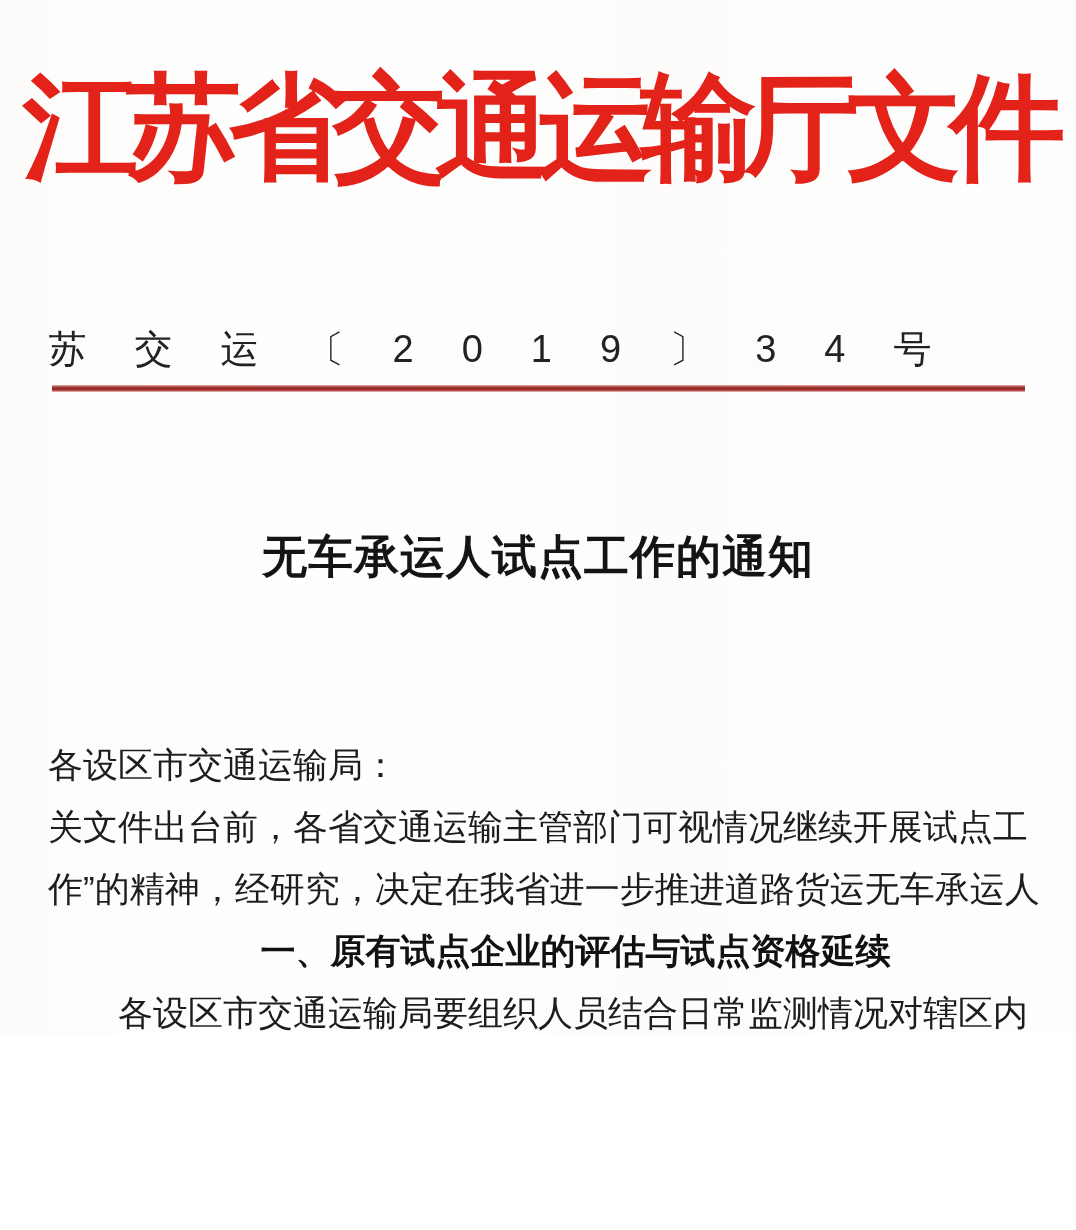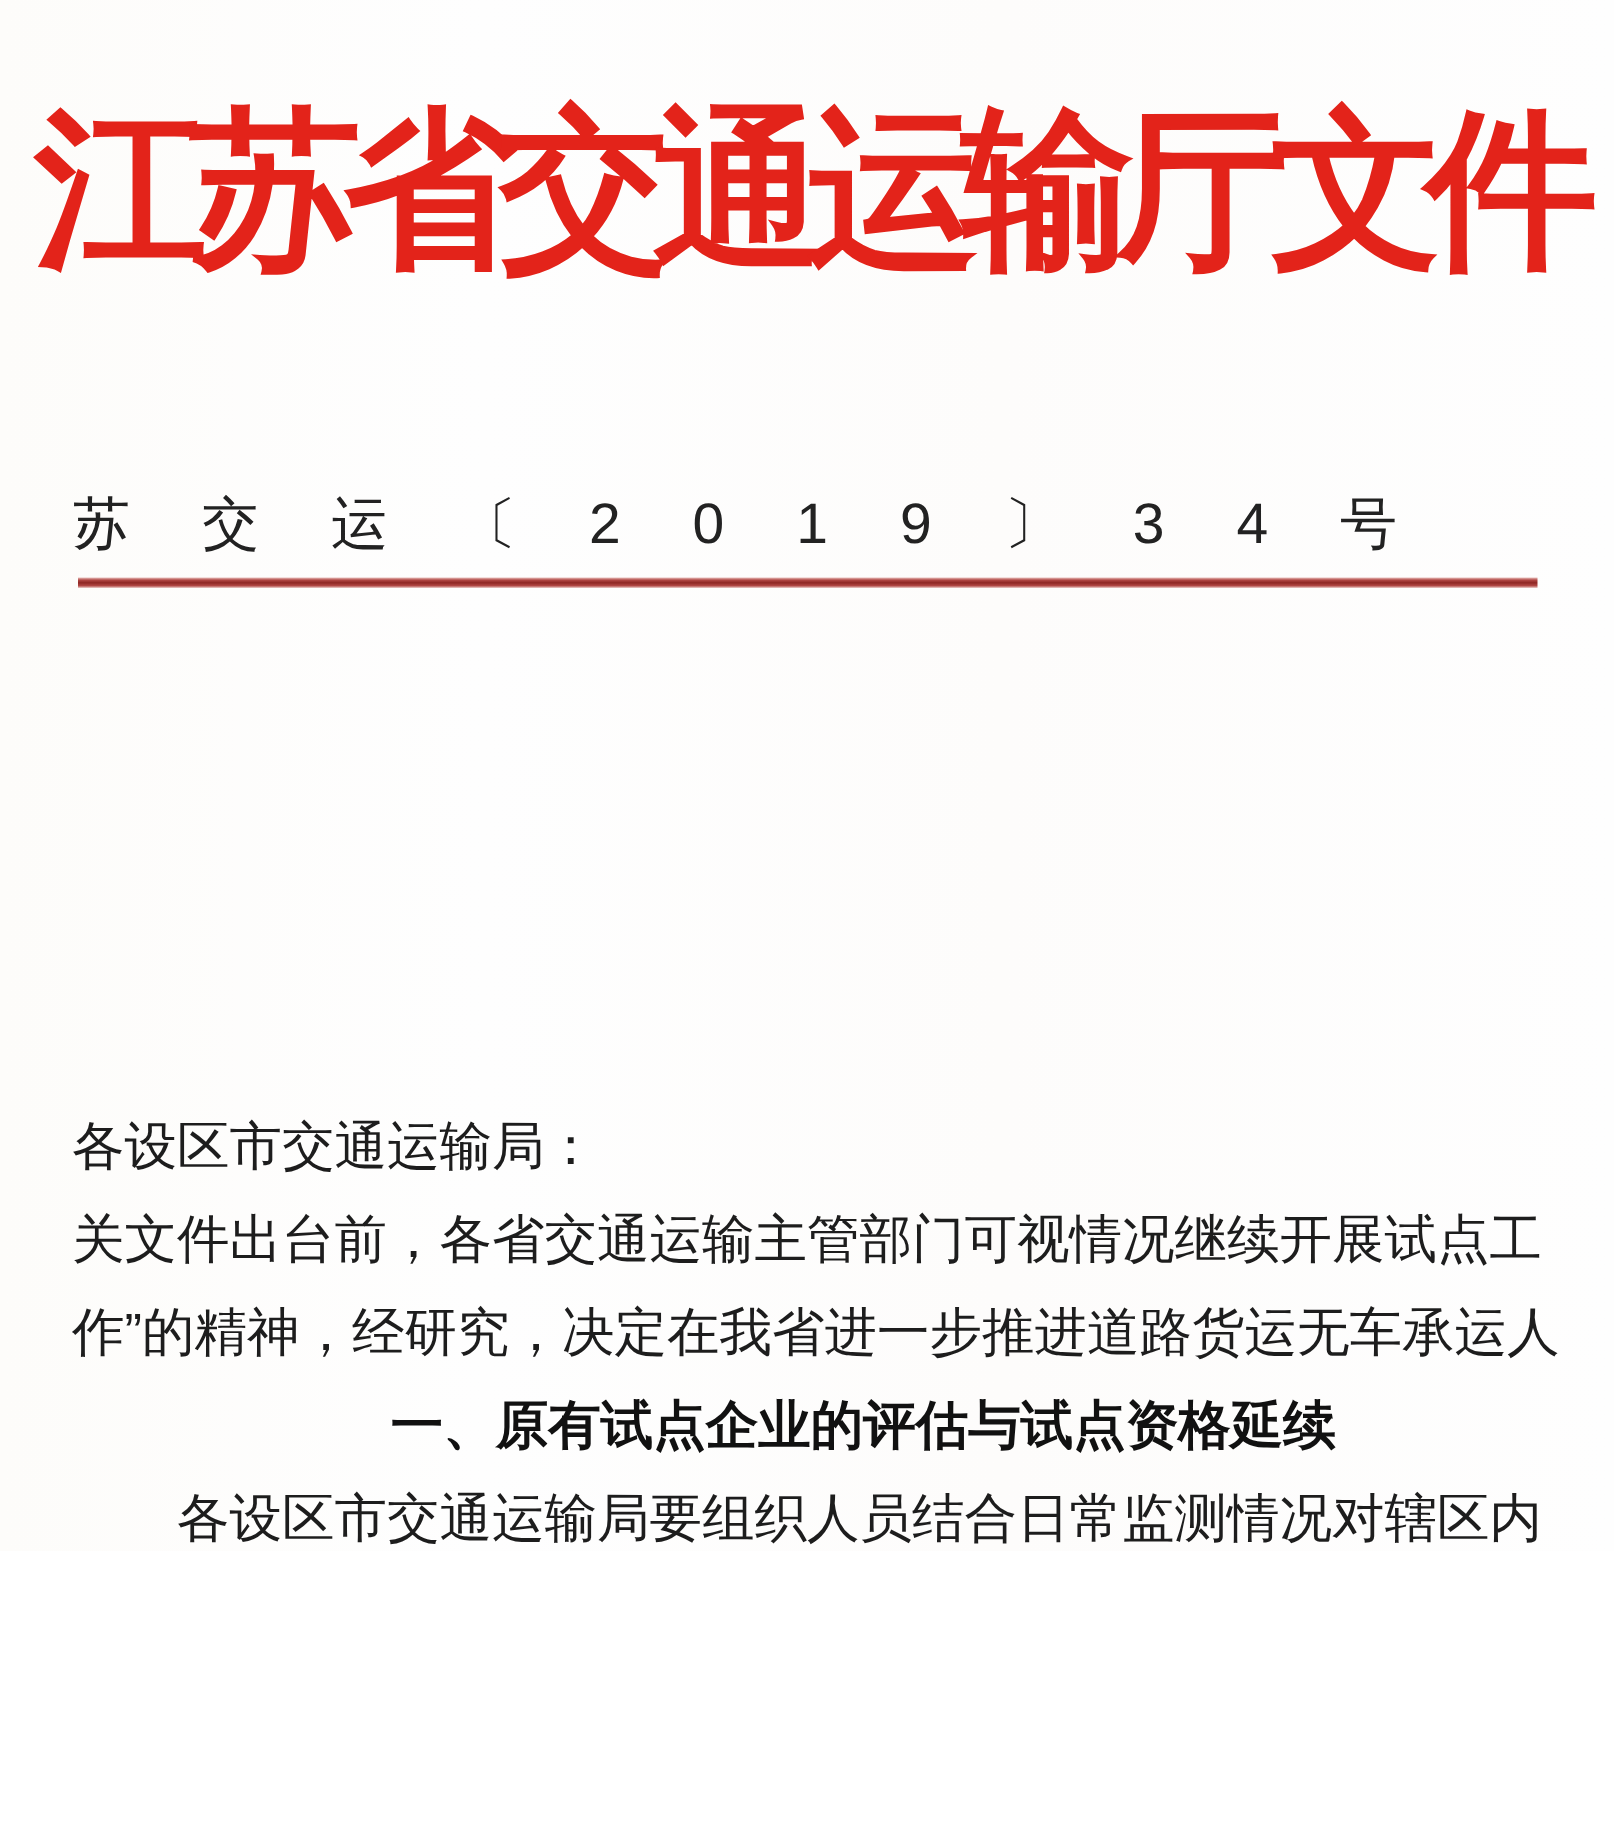--- a/index.html
+++ b/index.html
@@ -106,20 +106,21 @@
 
 <div class="page">
 
   <div class="org-header">江苏省交通运输厅文件</div>
 
   <div class="doc-number">苏交运〔2019〕34号</div>
 
   <div class="red-rule"></div>
 
   <div class="doc-title">
+    <div>无车承运人试点工作的通知</div>
   </div>
 
   <div class="body-text">
     <div class="line">各设区市交通运输局：</div>
     <div class="line">关文件出台前，各省交通运输主管部门可视情况继续开展试点工</div>
     <div class="line">作”的精神，经研究，决定在我省进一步推进道路货运无车承运人</div>
     <div class="line indent bold">一、原有试点企业的评估与试点资格延续</div>
     <div class="line indent">各设区市交通运输局要组织人员结合日常监测情况对辖区内</div>
     <div class="line">试点企业运行情况进行实地评估，对试点企业存在被税务部门查</div>
   </div>

